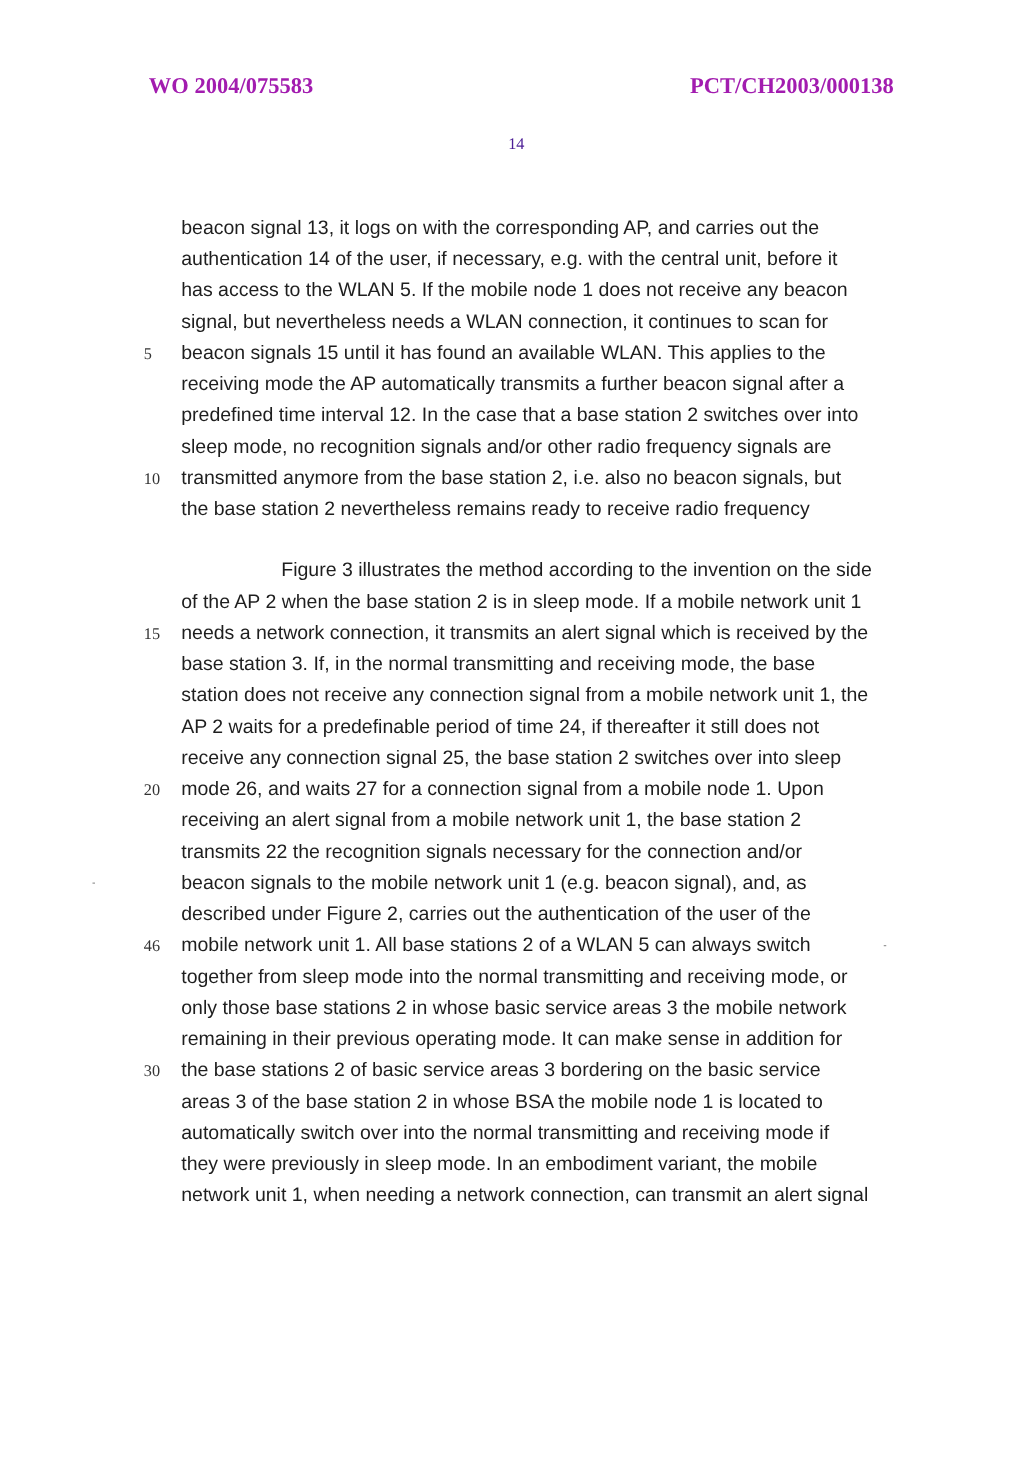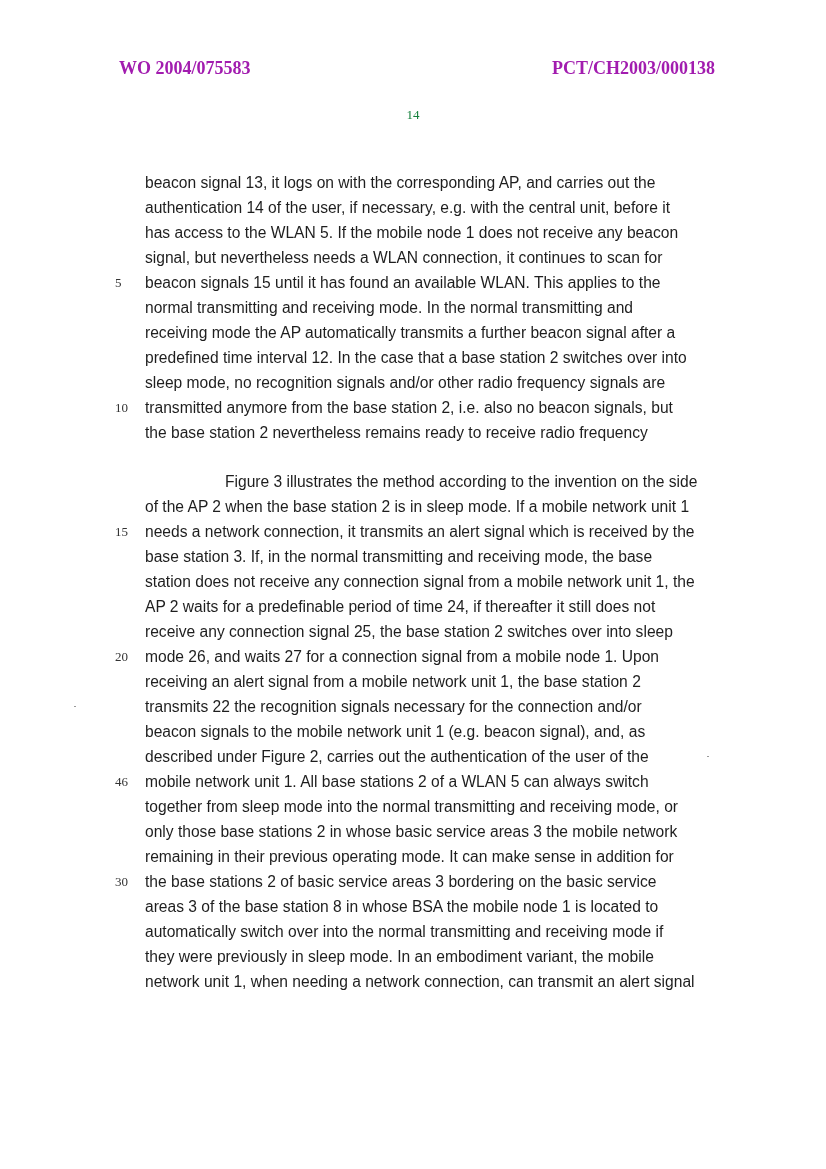--- a/index.html
+++ b/index.html
@@ -25,21 +25,21 @@
     .header-left { left: 119px; }
     .header-right { right: 111px; }
     .page-number {
       position: absolute;
       top: 107px;
       left: 0;
       width: 826px;
       text-align: center;
       font-family: "Liberation Serif", serif;
       font-size: 13px;
-      color: #15803d;
+      color: #4c1d95;
     }
     .body-text {
       position: absolute;
       left: 145px;
       top: 170px;
       width: 610px;
     }
     .line {
       position: relative;
       height: 25px;
@@ -74,21 +74,20 @@
   <div class="header-right">PCT/CH2003/000138</div>
   <div class="page-number">14</div>
 
   <div class="body-text">
     <div>
       <div class="line"><span>beacon signal 13, it logs on with the corresponding AP, and carries out the</span></div>
       <div class="line"><span>authentication 14 of the user, if necessary, e.g. with the central unit, before it</span></div>
       <div class="line"><span>has access to the WLAN 5. If the mobile node 1 does not receive any beacon</span></div>
       <div class="line"><span>signal, but nevertheless needs a WLAN connection, it continues to scan for</span></div>
       <div class="line"><span class="line-num">5</span><span>beacon signals 15 until it has found an available WLAN. This applies to the</span></div>
-      <div class="line"><span>normal transmitting and receiving mode. In the normal transmitting and</span></div>
       <div class="line"><span>receiving mode the AP automatically transmits a further beacon signal after a</span></div>
       <div class="line"><span>predefined time interval 12. In the case that a base station 2 switches over into</span></div>
       <div class="line"><span>sleep mode, no recognition signals and/or other radio frequency signals are</span></div>
       <div class="line"><span class="line-num">10</span><span>transmitted anymore from the base station 2, i.e. also no beacon signals, but</span></div>
       <div class="line"><span>the base station 2 nevertheless remains ready to receive radio frequency</span></div>
     </div>
 
     <div class="gap"></div>
 
     <div>
@@ -102,21 +101,21 @@
       <div class="line"><span class="line-num">20</span><span>mode 26, and waits 27 for a connection signal from a mobile node 1. Upon</span></div>
       <div class="line"><span>receiving an alert signal from a mobile network unit 1, the base station 2</span></div>
       <div class="line"><span>transmits 22 the recognition signals necessary for the connection and/or</span></div>
       <div class="line"><span>beacon signals to the mobile network unit 1 (e.g. beacon signal), and, as</span></div>
       <div class="line"><span>described under Figure 2, carries out the authentication of the user of the</span></div>
       <div class="line"><span class="line-num">46</span><span>mobile network unit 1. All base stations 2 of a WLAN 5 can always switch</span></div>
       <div class="line"><span>together from sleep mode into the normal transmitting and receiving mode, or</span></div>
       <div class="line"><span>only those base stations 2 in whose basic service areas 3 the mobile network</span></div>
       <div class="line"><span>remaining in their previous operating mode. It can make sense in addition for</span></div>
       <div class="line"><span class="line-num">30</span><span>the base stations 2 of basic service areas 3 bordering on the basic service</span></div>
-      <div class="line"><span>areas 3 of the base station 8 in whose BSA the mobile node 1 is located to</span></div>
+      <div class="line"><span>areas 3 of the base station 2 in whose BSA the mobile node 1 is located to</span></div>
       <div class="line"><span>automatically switch over into the normal transmitting and receiving mode if</span></div>
       <div class="line"><span>they were previously in sleep mode. In an embodiment variant, the mobile</span></div>
       <div class="line"><span>network unit 1, when needing a network connection, can transmit an alert signal</span></div>
     </div>
   </div>
 
   <div class="speck" style="left:74px; top:706px;"></div>
   <div class="speck" style="left:707px; top:756px;"></div>
 </div>
 

